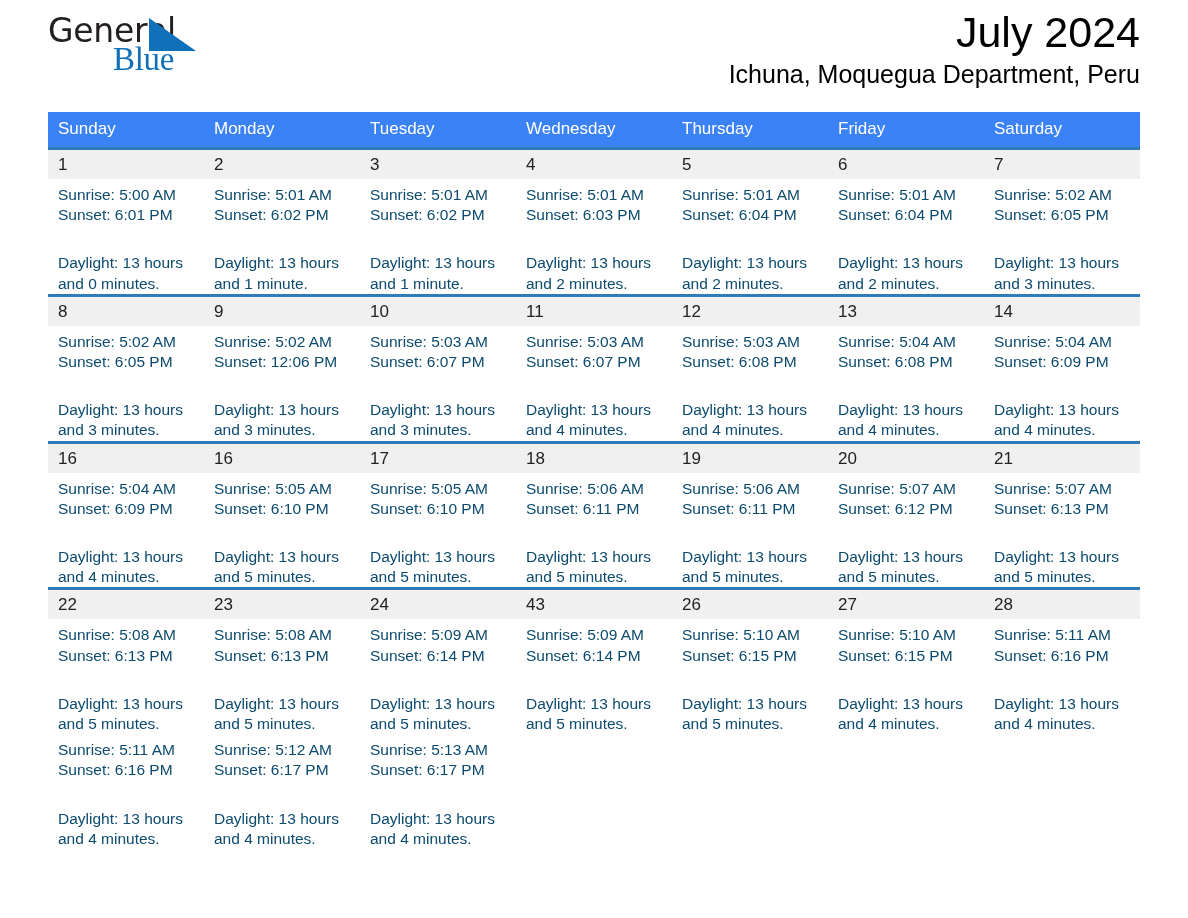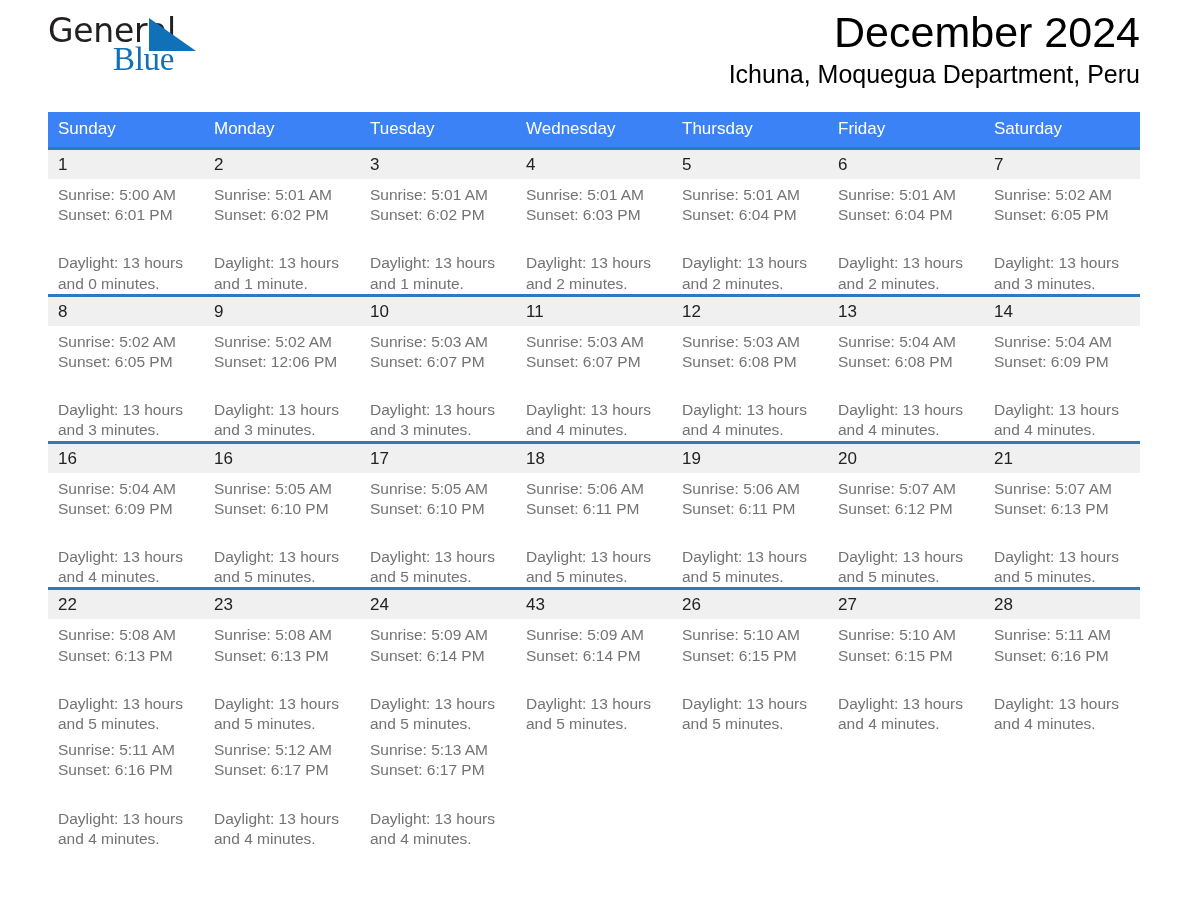--- a/index.html
+++ b/index.html
@@ -123,21 +123,21 @@
     border-top: 3px solid #ffffff;
   }
 
   .detail-row td {
     background: #ffffff;
     vertical-align: top;
     padding: 6px 10px 0 10px;
     height: 107px;
     font-size: 15.5px;
     line-height: 20.2px;
-    color: #737373;
+    color: #0c4a6e;
   }
   .detail-row td.empty {
     background: #ffffff;
   }
   .detail-line {
     white-space: nowrap;
   }
   .daylight-line {
     white-space: normal;
     margin-top: 28px;
@@ -157,21 +157,21 @@
       <span class="logo-general">General</span>
       <span class="logo-triangle">
         <svg width="47" height="33" viewBox="0 0 47 33" xmlns="http://www.w3.org/2000/svg">
           <polygon points="0,0 47,33 0,33" fill="#1071b9"></polygon>
         </svg>
       </span>
       <span class="logo-blue">Blue</span>
     </div>
 
     <div class="title-block">
-      <div class="month-title">December 2024</div>
+      <div class="month-title">July 2024</div>
       <div class="location-title">Ichuna, Moquegua Department, Peru</div>
     </div>
 
   </div>
 
   <table class="calendar">
     <colgroup>
       <col style="width:156px">
         <col style="width:156px">
         <col style="width:156px">

